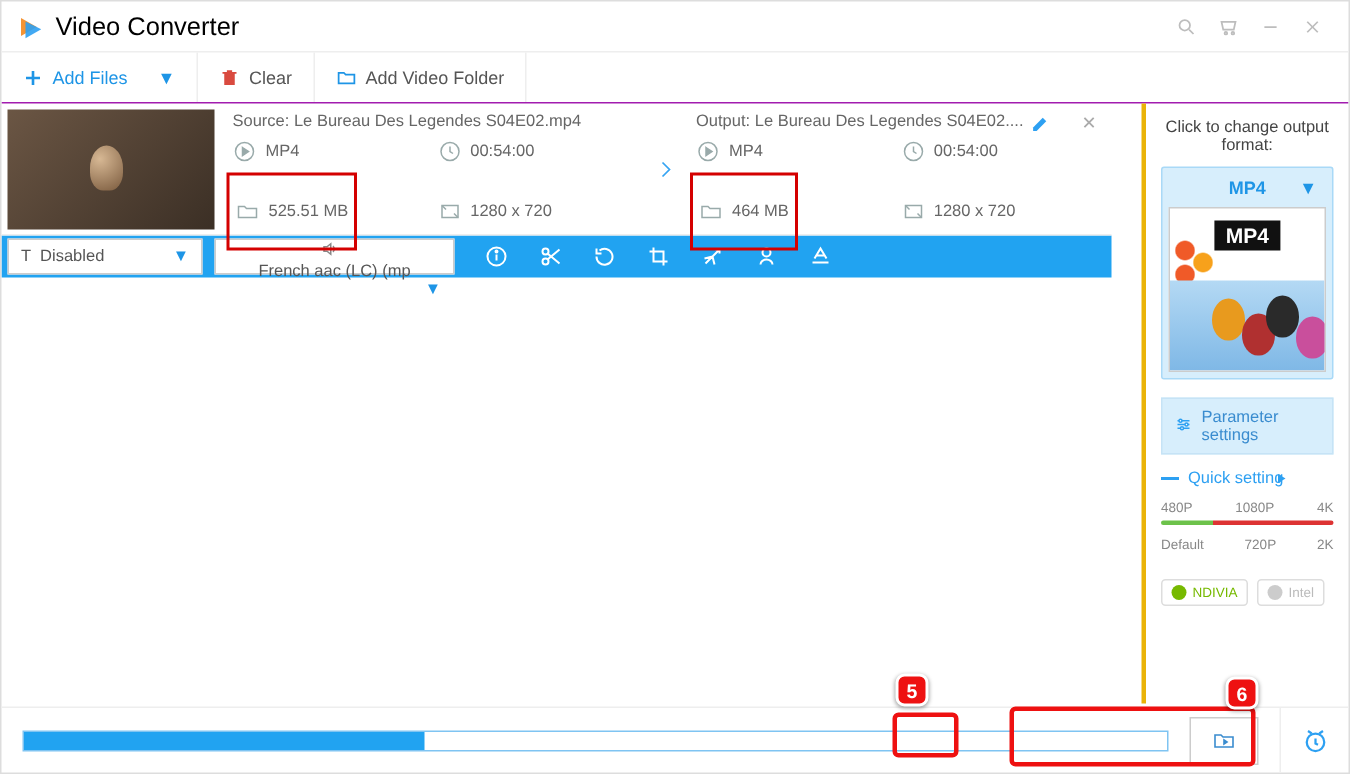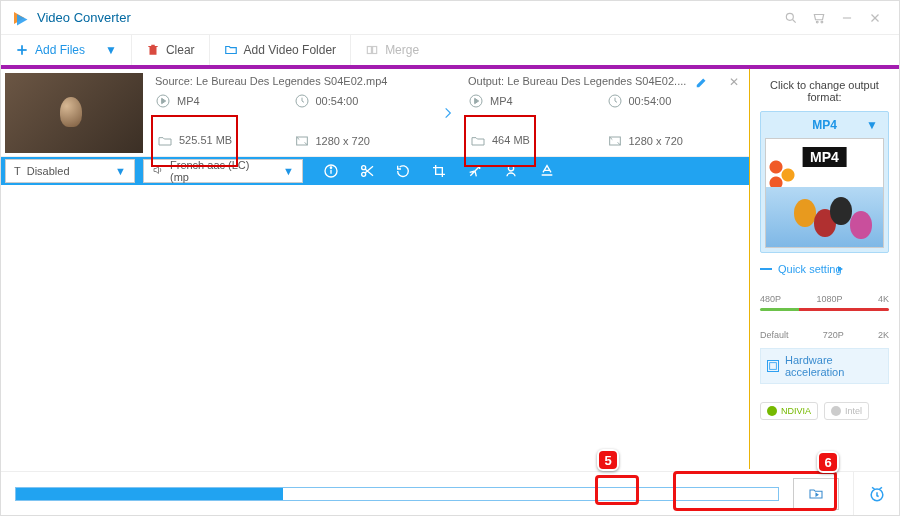--- a/index.html
+++ b/index.html
@@ -1,37 +1,37 @@
 <!DOCTYPE html>
 <html><head>
 <meta charset="utf-8">
 <style>
   * { box-sizing: border-box; margin: 0; padding: 0; font-family: "Segoe UI", Arial, sans-serif; }
   body { background: #fff; width: 900px; height: 516px; overflow: hidden; position: relative; border: 1px solid #ddd; font-size: 12px; color: #555; }
 
   
   .titlebar { height: 34px; display: flex; align-items: center; padding: 0 10px; border-bottom: 1px solid #eee; }
   .titlebar .logo { width: 18px; height: 18px; margin-right: 8px; }
-  .titlebar .title { color: #0369a1; font-size: 13px; }
+  .titlebar .title { color: #000000; font-size: 17px; }
   .titlebar .spacer { flex: 1; }
   .titlebar .win-btn { width: 28px; height: 28px; display: flex; align-items: center; justify-content: center; color: #bdbdbd; cursor: pointer; }
   .titlebar .win-btn svg { width: 14px; height: 14px; }
 
   
-  .toolbar { height: 34px; display: flex; align-items: stretch; border-bottom: 4px solid #a21caf; }
+  .toolbar { height: 34px; display: flex; align-items: stretch; border-bottom: 1px solid #a21caf; }
   .toolbar .tbtn { display: flex; align-items: center; padding: 0 14px; border-right: 1px solid #eee; color: #555; cursor: pointer; }
   .toolbar .tbtn.add { color: #1e95e6; font-weight: 500; }
   .toolbar .tbtn .ic { width: 14px; height: 14px; margin-right: 6px; }
   .toolbar .tbtn.disabled { color: #bbb; }
   .toolbar .dropdown-caret { margin-left: 20px; color: #1e95e6; }
 
   
-  .content-row { display: flex; }
+  .content-row { display: flex; gap: 20px; }
   .item { flex: 1; display: flex; height: 88px; position: relative; border-bottom: 1px solid #eee;}
-  .sidebar { width: 150px; border-left: 1px solid #eab308; padding: 10px; position: relative; height: 400px; }
+  .sidebar { width: 138px; border-left: 3px solid #eab308; padding: 10px; position: relative; height: 400px; }
 
   .thumb { width: 138px; height: 80px; background: linear-gradient(135deg,#6b5644,#3b2f25); position: relative; margin: 4px;}
   .thumb::after { content:""; position:absolute; left:40%; top:30%; width:22px; height:30px; background: radial-gradient(circle at 30% 30%, #d7b894, #7a5a3d); border-radius: 50% 50% 40% 40%; }
 
   .src-out { flex: 1; display: flex; }
   .col { flex: 1; padding: 6px 8px; position: relative; }
   .col .heading { font-size: 11px; color: #666; margin-bottom: 6px; white-space: nowrap; overflow: hidden; text-overflow: ellipsis; }
   .grid2 { display: grid; grid-template-columns: 1fr 1fr; gap: 6px 4px; }
   .cell { display: flex; align-items: center; font-size: 11px; color: #666; }
   .cell .ci { width: 16px; height: 16px; margin-right: 6px; color: #9aa; }
@@ -41,21 +41,21 @@
   .arrow-div { width: 24px; display:flex; align-items:center; justify-content:center; }
   .arrow-div svg { width: 14px; height: 20px; color:#35a4f3; }
   .pencil { position:absolute; right:40px; top:6px; color:#2da0f2; }
   .closex { position:absolute; right:10px; top:6px; color:#aaa; cursor:pointer;}
 
   
   .toolstrip { height: 28px; background:#21a3f1; display:flex; align-items:stretch; }
   .toolstrip .sel { background:#fff; height:24px; margin:2px 4px; border:1px solid #ccc; display:flex; align-items:center; padding:0 8px; font-size:11px; color:#555; cursor:pointer; }
   .toolstrip .sel .tri { margin-left:auto; color:#1e95e6; padding-left:12px; }
   .toolstrip .sel.first { width: 130px; }
-  .toolstrip .sel.second { width: 160px; }
+  .toolstrip .sel.second { width: 160px; flex-direction: column; }
   .toolstrip .gap { width: 6px; }
   .toolstrip .tic { width: 36px; display:flex; align-items:center; justify-content:center; color:#fff; cursor:pointer; }
   .toolstrip .tic svg { width:16px; height:16px; }
 
   
   .side-title { font-size: 11px; color:#444; text-align:center; margin-bottom:8px;}
   .format-box { background:#d7eefc; border:1px solid #a9d9f7; border-radius:2px; padding:4px; }
   .format-head { display:flex; align-items:center; justify-content:center; color:#1e95e6; font-weight:600; padding:2px 0 6px; position:relative;}
   .format-head .tri { position:absolute; right:6px; }
   .format-img { width:100%; height:110px; background:#fff; display:flex; align-items:center; justify-content:center; position:relative; overflow:hidden; border:1px solid #ccc;}
@@ -72,21 +72,21 @@
      radial-gradient(circle at 22px 18px,#f7a11b 6px,transparent 7px),
      radial-gradient(circle at 10px 26px,#f05a28 6px,transparent 7px);}
 
   .side-btn { margin-top:12px; background:#d7eefc; border:1px solid #c6e3f6; padding:6px 8px; font-size:11px; color:#3a8ccf; display:flex; align-items:center; cursor:pointer;}
   .side-btn .ic { margin-right:6px; color:#2da0f2; width:14px; height:14px;}
 
   .quickset { margin-top:10px; }
   .quickset .lbl { font-size:11px; color:#2da0f2; display:flex; align-items:center;}
   .quickset .lbl::before{ content:""; width:12px; height:2px; background:#2da0f2; margin-right:6px; display:inline-block; position:relative;}
   .quickset .lbl::after{ content:""; width:0; height:0; border-left:5px solid #2da0f2; border-top:3px solid transparent; border-bottom:3px solid transparent; margin-left:-4px;}
-  .qs-row { display:flex; justify-content:space-between; font-size:9px; color:#888; margin-top:19px;}
+  .qs-row { display:flex; justify-content:space-between; font-size:9px; color:#888; margin-top:8px;}
   .qs-track { height:3px; background:linear-gradient(90deg,#6cc24a 0%,#6cc24a 30%,#d33 30%,#d33 100%); margin:4px 0; border-radius:2px; position:relative;}
 
   .side-hw { margin-top:8px; background:#eaf5fd; border:1px solid #d9ecf8; padding:5px 6px; font-size:11px; color:#3a8ccf; display:flex; align-items:center;}
   .side-hw .chk { width:12px; height:12px; border:1px solid #2da0f2; margin-right:6px; display:flex; align-items:center; justify-content:center;}
   .gpu-row { margin-top:18px; display:flex; gap:6px;}
   .gpu { border:1px solid #ddd; border-radius:3px; padding:3px 6px; font-size:9px; color:#76b900; display:flex; align-items:center;}
   .gpu.intel{ color:#bbb;}
   .gpu .dot{ width:10px; height:10px; border-radius:50%; background:#76b900; margin-right:4px;}
   .gpu.intel .dot{ background:#ccc;}
 
@@ -154,27 +154,20 @@
     <span class="ic"><svg viewBox="0 0 24 24" fill="#d94a3f">
           <path d="M6 7h12v13H6zM4 5h16v2H4zM9 3h6v2H9z"></path>
         </svg></span>
     <span>Clear</span>
   </div>
   <div class="tbtn">
     <span class="ic"><svg viewBox="0 0 24 24" fill="none" stroke="#1e95e6" stroke-width="2">
           <path d="M3 6h6l2 2h10v10H3z"></path>
         </svg></span>
     <span>Add Video Folder</span>
-  </div>
-  <div class="tbtn disabled" style="border-right:none">
-    <span class="ic"><svg viewBox="0 0 24 24" fill="none" stroke="#ccc" stroke-width="2">
-          <rect x="4" y="6" width="7" height="12"></rect>
-          <rect x="13" y="6" width="7" height="12"></rect>
-        </svg></span>
-    <span>Merge</span>
   </div>
 </div>
 
 <div class="content-row">
   <div style="flex:1">
     <div class="item">
       <div class="thumb"></div>
       <div class="src-out">
         <div class="col">
           <div class="heading">Source: Le Bureau Des Legendes S04E02.mp4</div>
@@ -320,44 +313,47 @@
         <div class="honeycomb"></div>
         <div class="mp4-label">MP4</div>
         <div class="balloons">
             <div class="balloon b1"></div>
             <div class="balloon b2"></div>
             <div class="balloon b3"></div>
             <div class="balloon b4"></div>
           </div>
       </div>
     </div>
+    <div class="side-btn">
+      <span class="ic"><svg viewBox="0 0 24 24" fill="none" stroke="currentColor" stroke-width="2">
+            <line x1="4" y1="7" x2="20" y2="7"></line>
+            <line x1="4" y1="12" x2="20" y2="12"></line>
+            <line x1="4" y1="17" x2="20" y2="17"></line>
+            <circle cx="8" cy="7" r="2" fill="#fff"></circle>
+            <circle cx="16" cy="12" r="2" fill="#fff"></circle>
+            <circle cx="10" cy="17" r="2" fill="#fff"></circle>
+          </svg></span>
+      <span>Parameter settings</span>
+    </div>
     <div class="quickset">
       <div class="lbl">
           <span>Quick setting</span>
         </div>
       <div class="qs-row">
           <span>480P</span>
           <span>1080P</span>
           <span>4K</span>
         </div>
       <div class="qs-track"></div>
       <div class="qs-row">
           <span>Default</span>
           <span>720P</span>
           <span>2K</span>
         </div>
     </div>
-    <div class="side-hw">
-      <span class="chk">
-          <svg width="10" height="10" viewBox="0 0 24 24" fill="none" stroke="#2da0f2" stroke-width="2">
-            <rect x="4" y="4" width="16" height="16"></rect>
-          </svg>
-        </span>
-      <span>Hardware acceleration</span>
-    </div>
     <div class="gpu-row">
       <div class="gpu">
           <span class="dot"></span>
           <span>NDIVIA</span>
         </div>
       <div class="gpu intel">
           <span class="dot"></span>
           <span>Intel</span>
         </div>
     </div>

